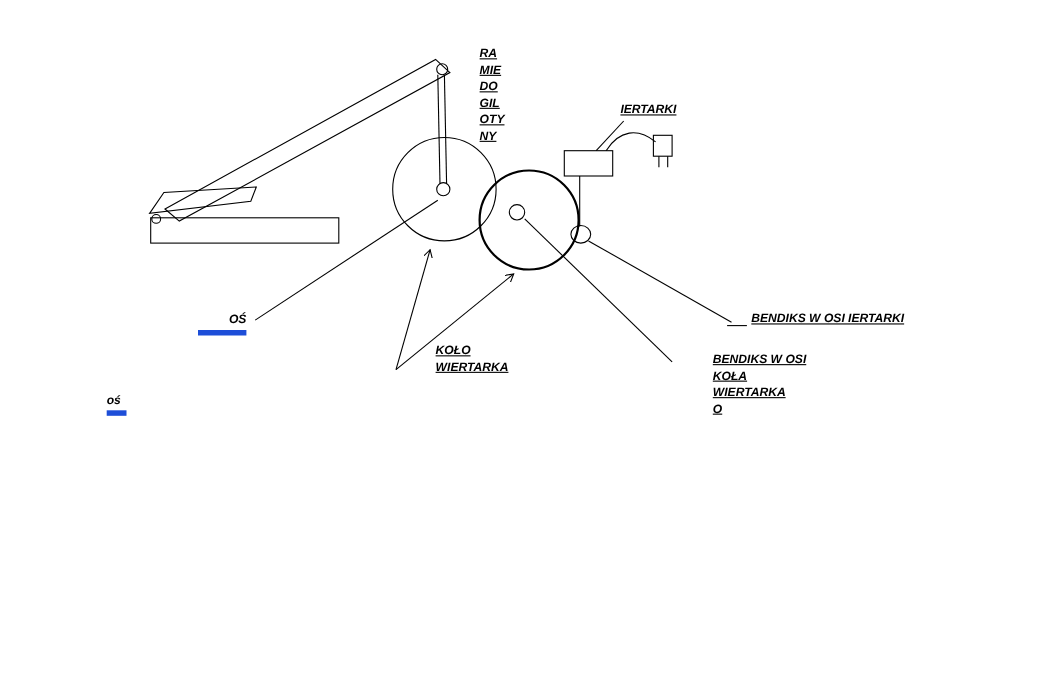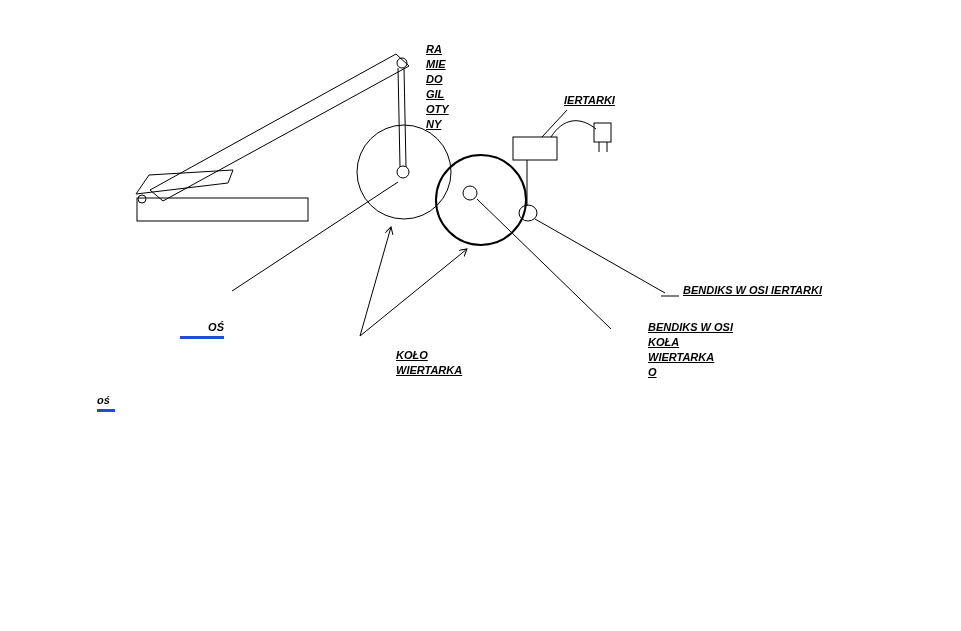--- a/index.html
+++ b/index.html
@@ -28,24 +28,23 @@
     color: #000000;
     line-height: 15px;
     white-space: nowrap;
     z-index: 2;
   }
   .lbl span {
     display: block;
     text-decoration: underline;
   }
   .lbl.rule {
-    border-bottom: 3px solid #1d4ed8;
+    border-bottom: 5px solid #1d4ed8;
     text-align: right;
     padding-bottom: 1px;
-    margin-top: 36px;
   }
   .lbl.rule span {
     text-decoration: none;
     display: inline;
   }
 </style>
 </head>
 <body>
 
 <div class="canvas">
@@ -84,42 +83,42 @@
       <line x1="567" y1="110" x2="542" y2="137"></line>
       <line x1="232" y1="291" x2="398" y2="182"></line>
       <line x1="360" y1="336" x2="391" y2="227" marker-end="url(#arrowhead)"></line>
       <line x1="360" y1="336" x2="467" y2="249" marker-end="url(#arrowhead)"></line>
       <line x1="611" y1="329" x2="477" y2="199"></line>
       <line x1="535" y1="219" x2="665" y2="293"></line>
       <line x1="661" y1="296" x2="679" y2="296"></line>
     </g>
   </svg>
 
-  <div class="lbl" style="left:426px; top:42px;">
+  <div class="lbl" style="left:436px; top:42px;">
     <span>RA</span>
     <span>MIE</span>
     <span>DO</span>
     <span>GIL</span>
     <span>OTY</span>
     <span>NY</span>
   </div>
 
   <div class="lbl" style="left:564px; top:93px;">
     <span>IERTARKI</span>
   </div>
 
   <div class="lbl rule" style="left:180px; top:284px; width:44px;">
     <span>OŚ</span>
   </div>
 
   <div class="lbl rule" style="left:97px; top:357px; width:18px; text-align:left;">
     <span>oś</span>
   </div>
 
-  <div class="lbl" style="left:396px; top:348px;">
+  <div class="lbl" style="left:396px; top:312px;">
     <span>KOŁO</span>
     <span>WIERTARKA</span>
   </div>
 
   <div class="lbl" style="left:683px; top:283px;">
     <span>BENDIKS W OSI IERTARKI</span>
   </div>
 
   <div class="lbl" style="left:612px; top:320px;margin-left:36px;">
     <span>BENDIKS W OSI</span>

